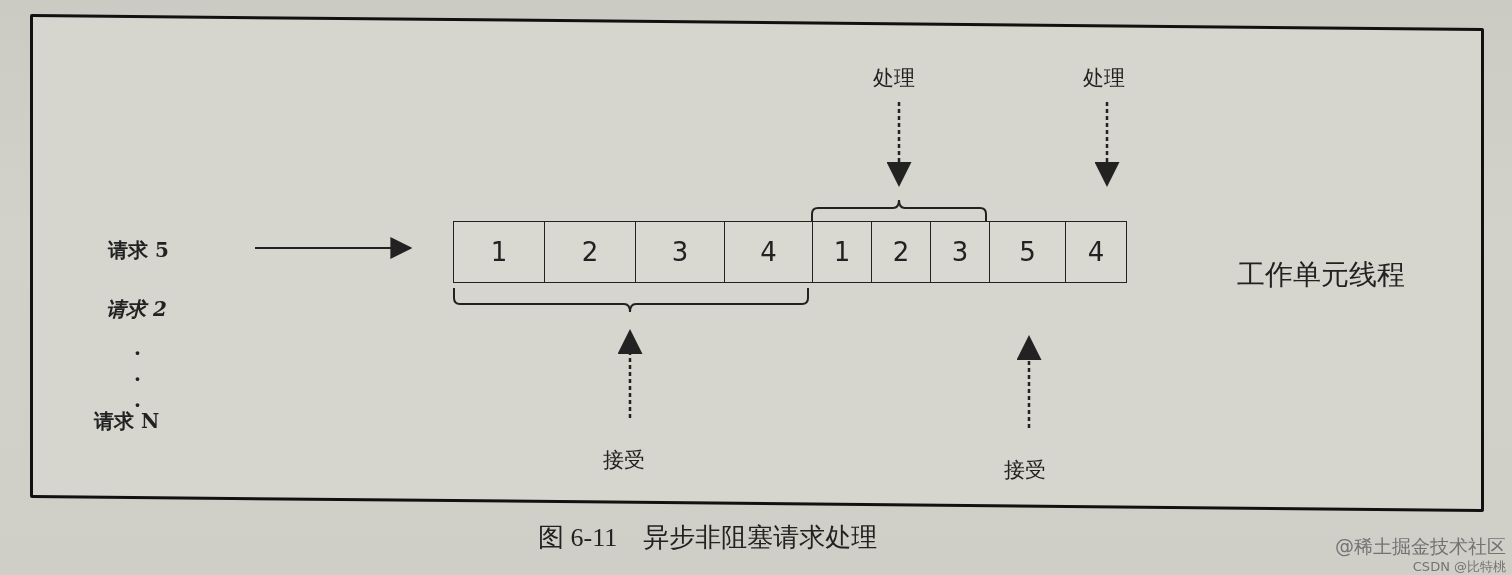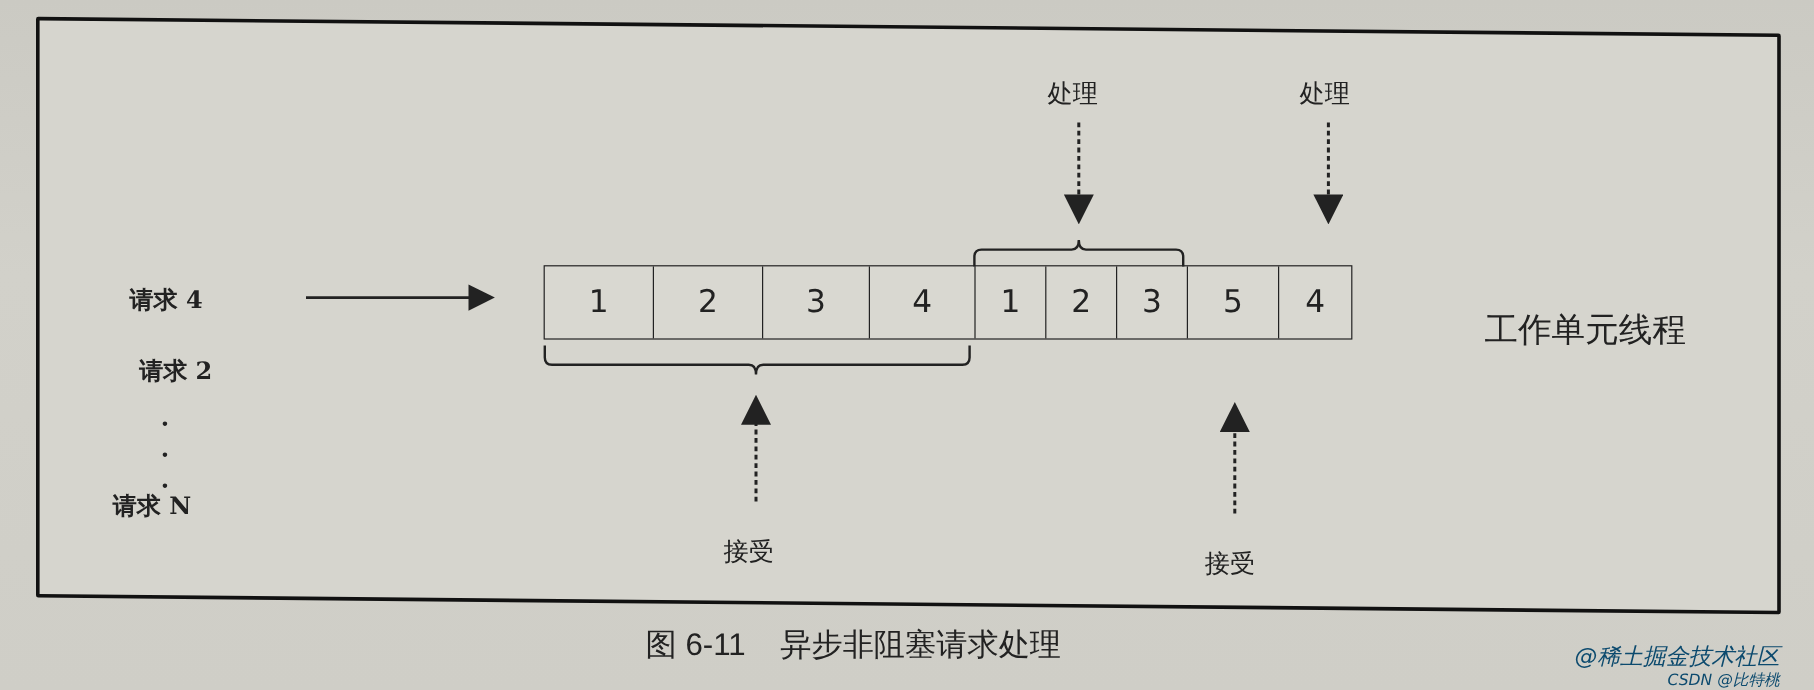--- a/index.html
+++ b/index.html
@@ -27,32 +27,32 @@
   }
   .cell {
     height:60px; border-right:1.5px solid #222; display:flex;
     align-items:center; justify-content:center; font-size:26px;
     font-family:"DejaVu Sans", sans-serif; color:#222;
   }
   .cell:last-child { border-right:none; }
   .lbl { position:absolute; font-size:21px; color:#222; font-family:Liberation Serif, serif; }
   .caption {
     position:absolute; left:538px; top:520px; font-size:26px; color:#222;
-    font-family:Liberation Sans, sans-serif; white-space:pre;
+    font-family:Liberation Serif, serif; white-space:pre;
   }
-  .wm { position:absolute; right:29px; font-family:"DejaVu Sans",sans-serif; color:#0c4a6e;font-style:italic; }
+  .wm { position:absolute; right:6px; font-family:"DejaVu Sans",sans-serif; color:#737373; }
   svg.overlay { position:absolute; left:0; top:0; }
 </style>
 </head>
 <body>
 
 <div class="frame"></div>
 
-<div class="req-label" style="left:108px;top:237px;">请求 4</div>
-<div class="req-label" style="left:116px;top:296px;">请求 2</div>
+<div class="req-label" style="left:108px;top:237px;">请求 5</div>
+<div class="req-label" style="left:106px;top:296px;font-style:italic;">请求 2</div>
 <div class="dots" style="left:134px;top:340px;">·<br>·<br>·</div>
 <div class="req-label" style="left:94px;top:408px;">请求 N</div>
 
 <div class="cells">
   <div class="cell" style="width:90px">1</div>
   <div class="cell" style="width:90px">2</div>
   <div class="cell" style="width:88px">3</div>
   <div class="cell" style="width:87px">4</div>
   <div class="cell" style="width:58px">1</div>
   <div class="cell" style="width:58px">2</div>

